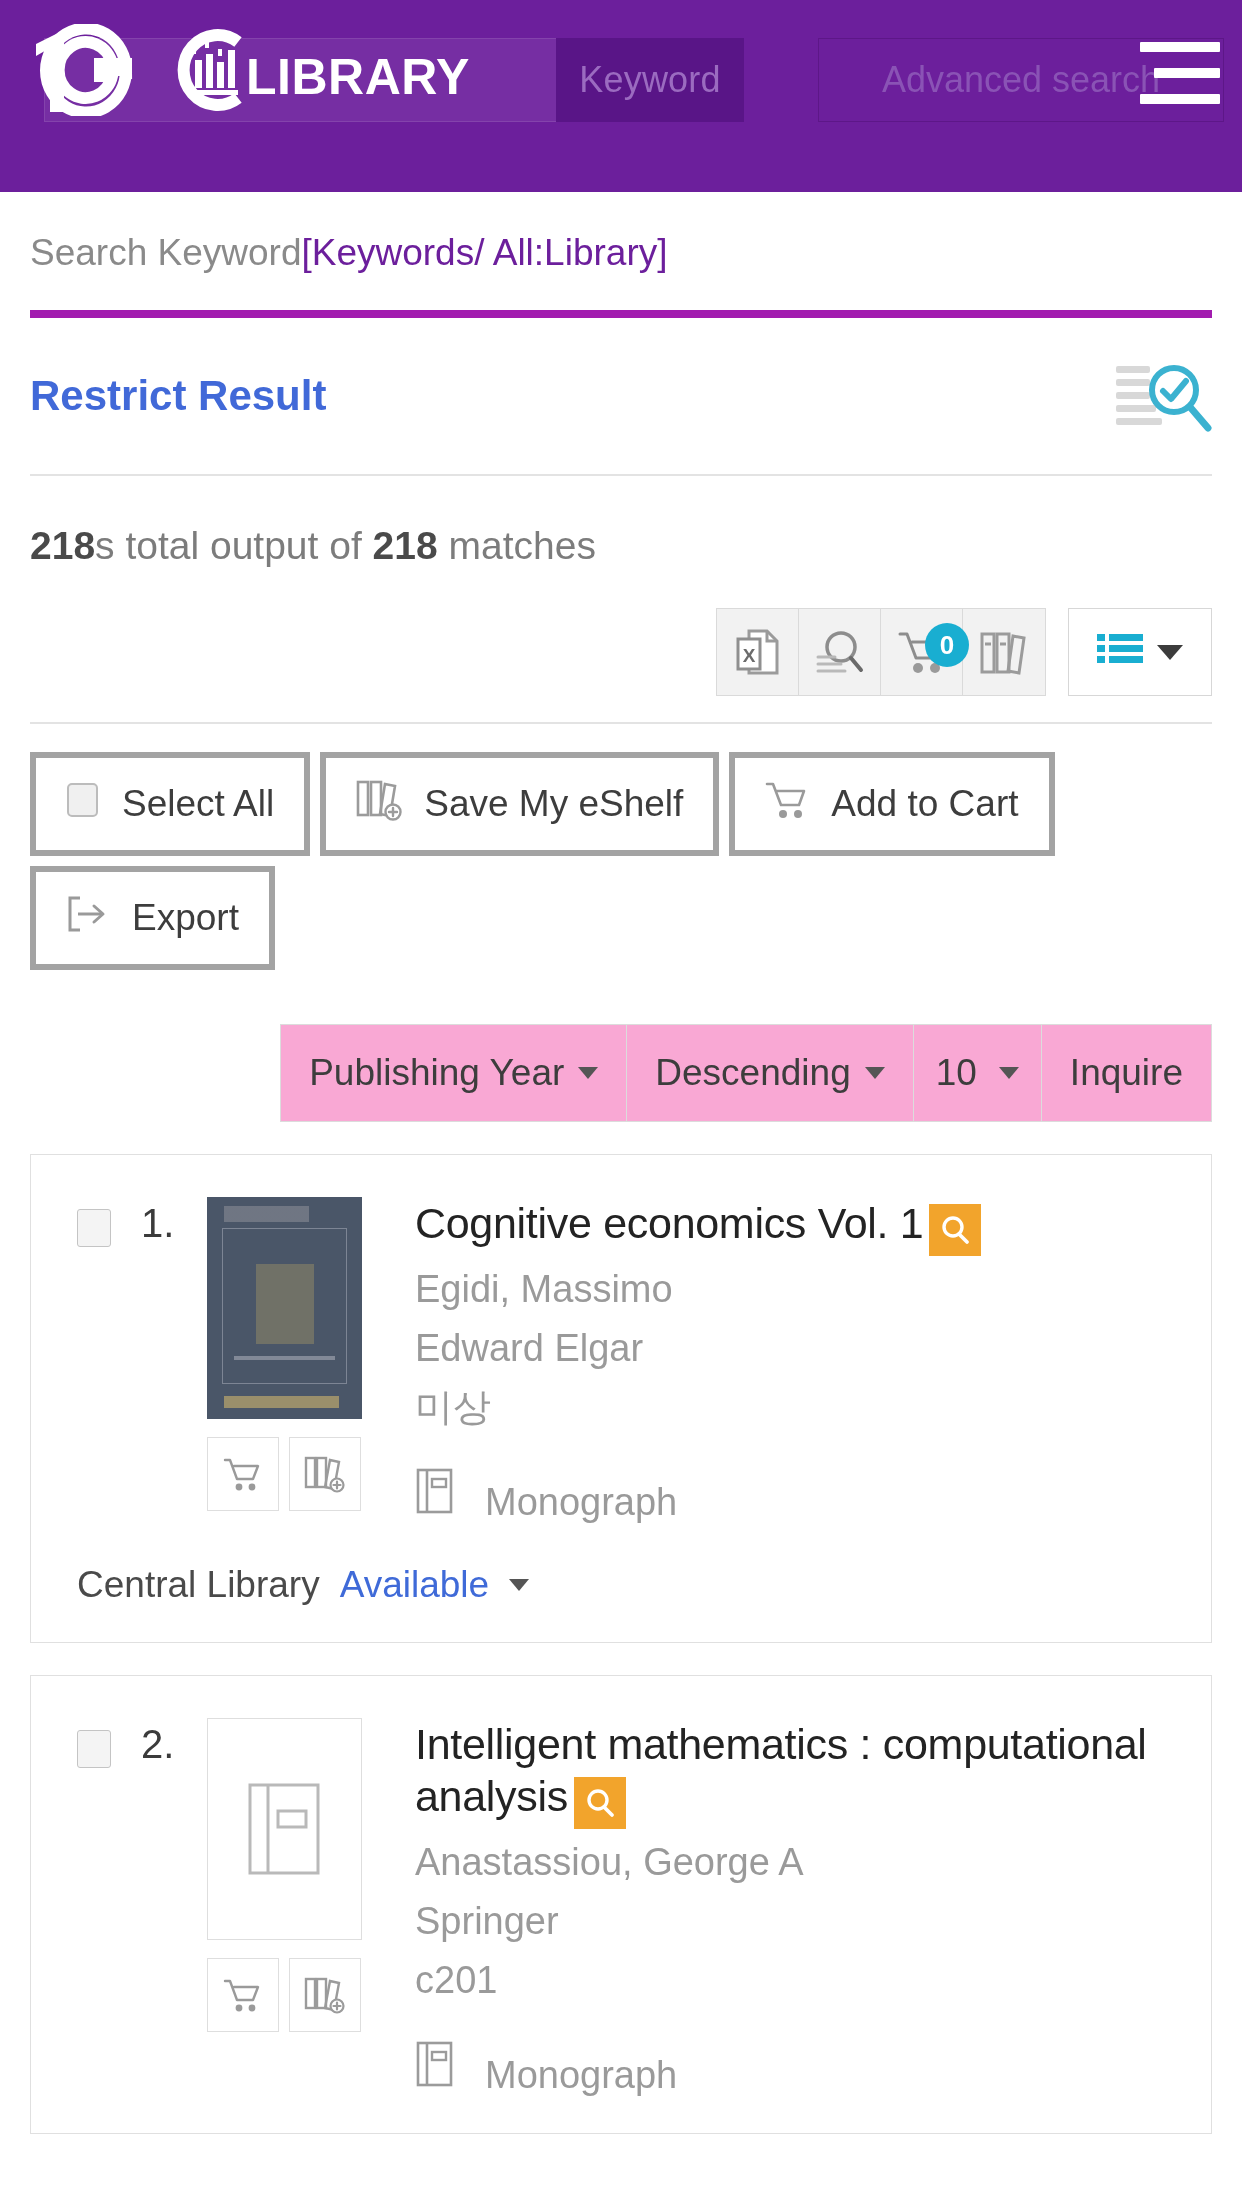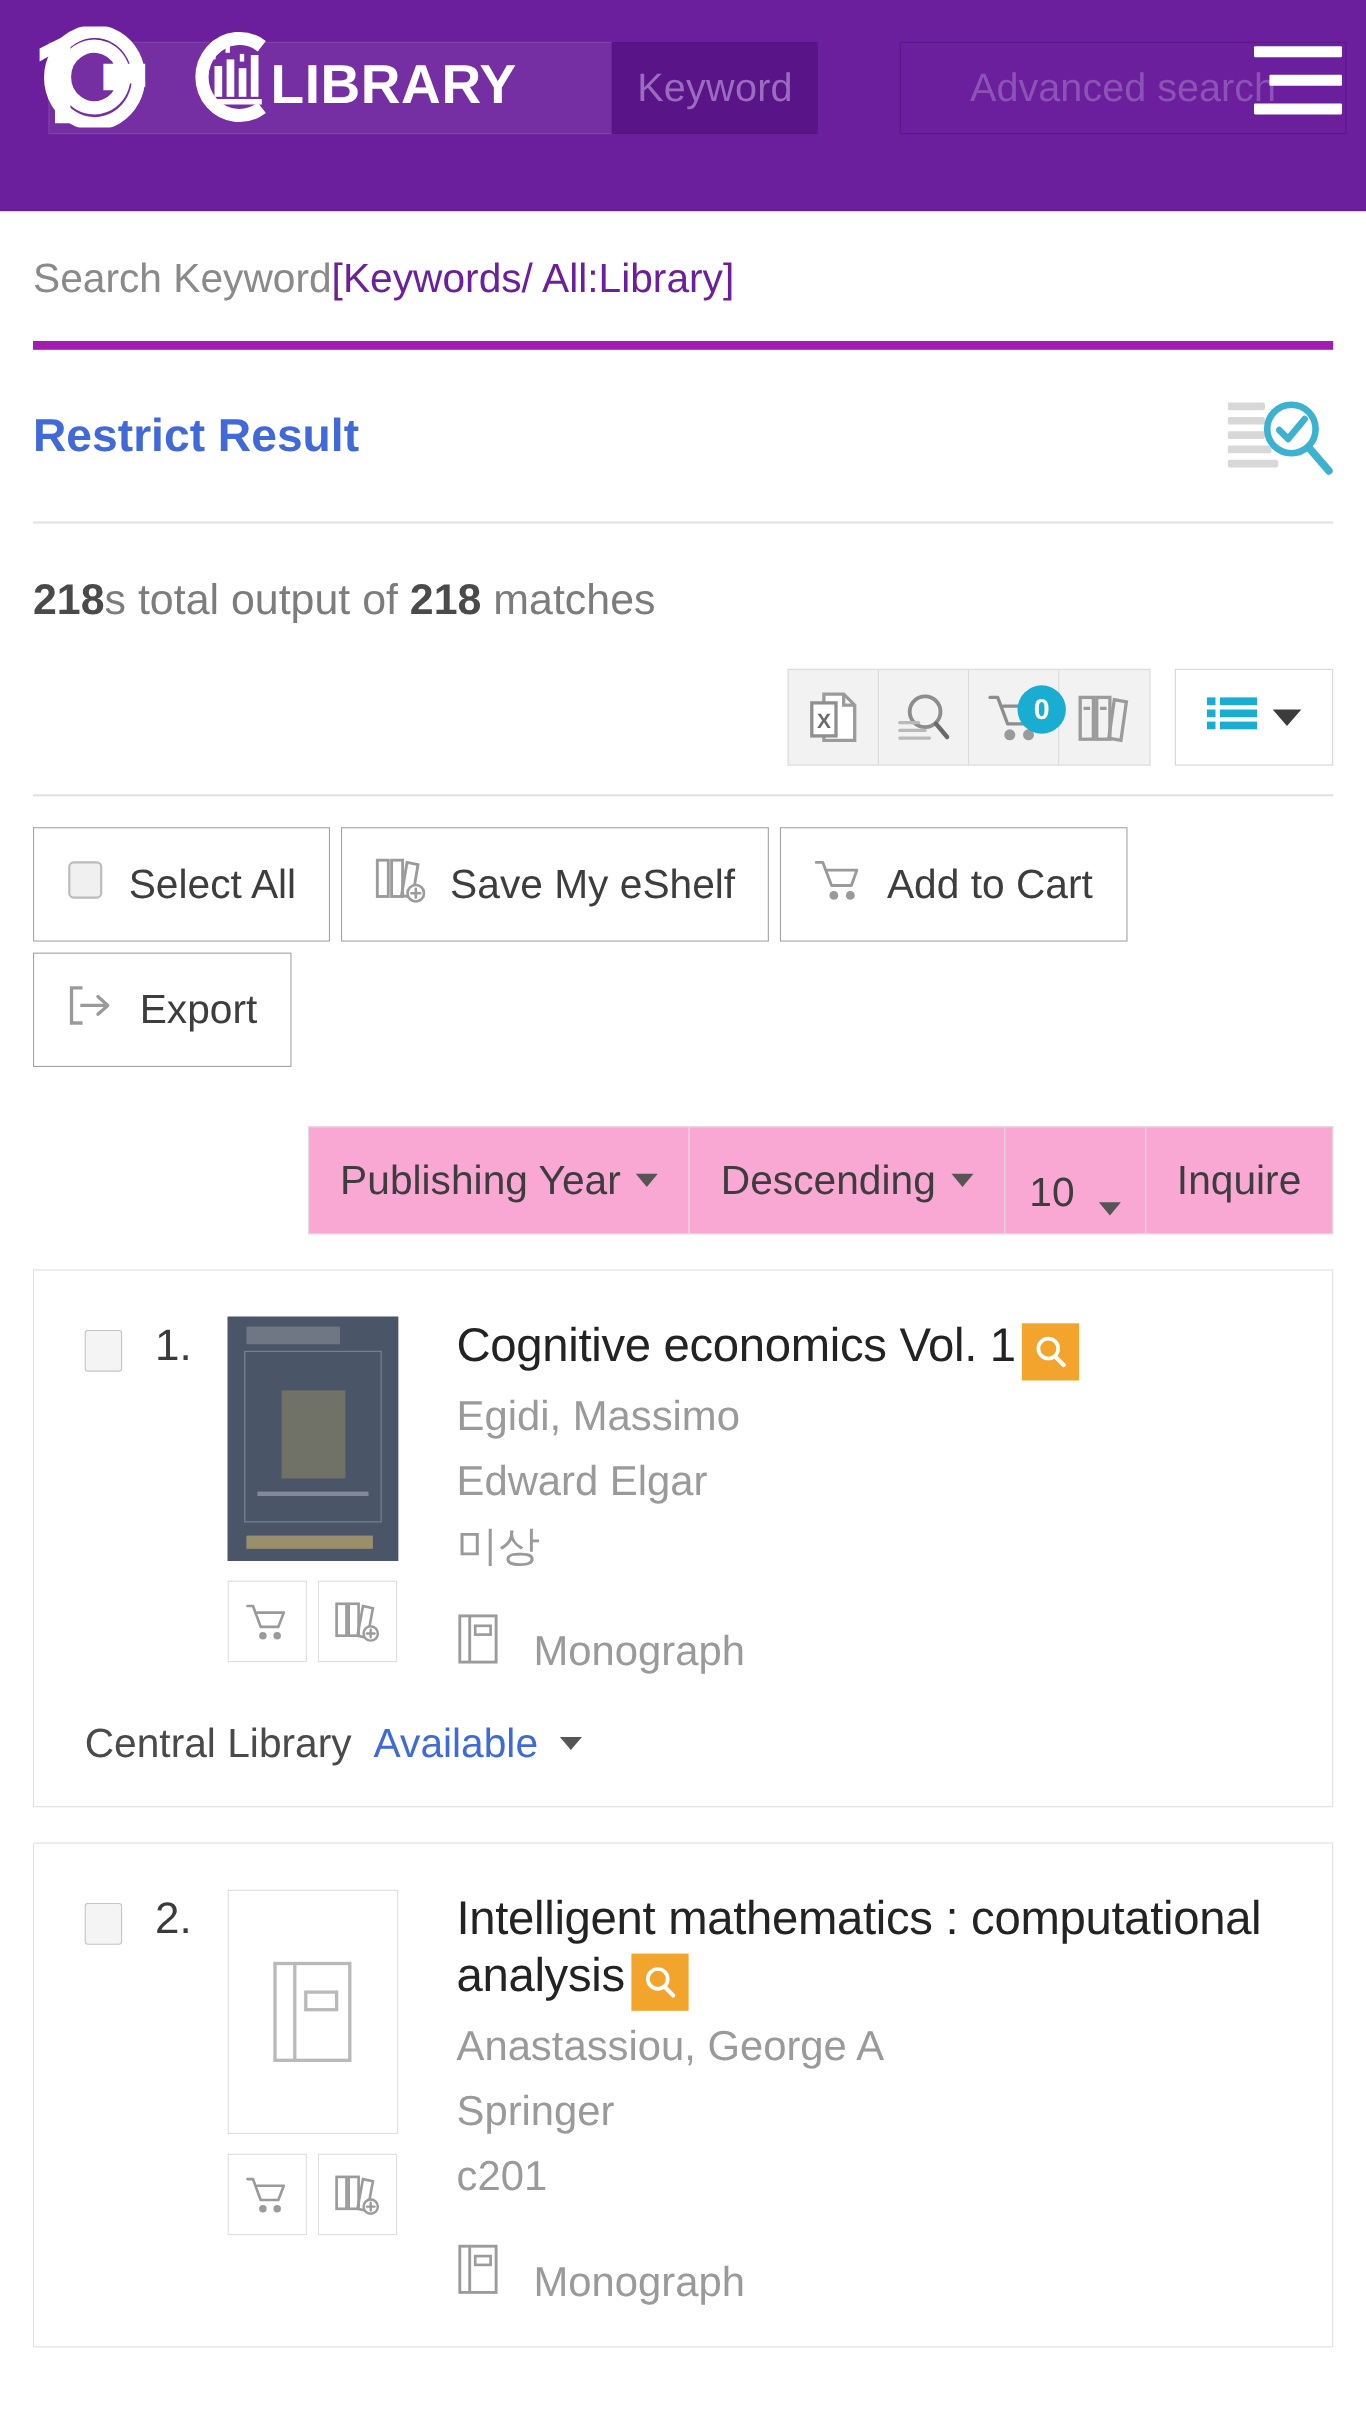--- a/index.html
+++ b/index.html
@@ -187,21 +187,21 @@
 
   
   .actions {
     padding-top: 28px;
     display: flex;
     flex-wrap: wrap;
     gap: 10px;
   }
   .act-btn {
     height: 104px;
-    border: 1px solid #a3a3a3;
+    border: 6px solid #a3a3a3;
     background: #fff;
     display: flex;
     align-items: center;
     gap: 22px;
     padding: 0 30px;
     font-size: 37px;
     color: #3d3d3d;
   }
 
   
@@ -218,21 +218,21 @@
     display: flex;
     align-items: center;
     justify-content: center;
     gap: 14px;
     padding: 0 28px;
     font-size: 37px;
     color: #3d3d3d;
     background: #f9a8d4;
   }
   .sort-cell:last-child { border-right: 1px solid #dcdcdc; }
-  .sort-cell.count { padding: 16px 22px; gap: 22px; align-items: flex-end; }
+  .sort-cell.count { padding: 16px 22px; gap: 22px; }
 
   
   .results { padding-top: 32px; }
   .result {
     border: 1px solid #e0e0e0;
     padding: 42px 0 36px 0;
     margin-bottom: 32px;
     background: #fff;
   }
   .res-top { display: flex; padding: 0 46px; }

